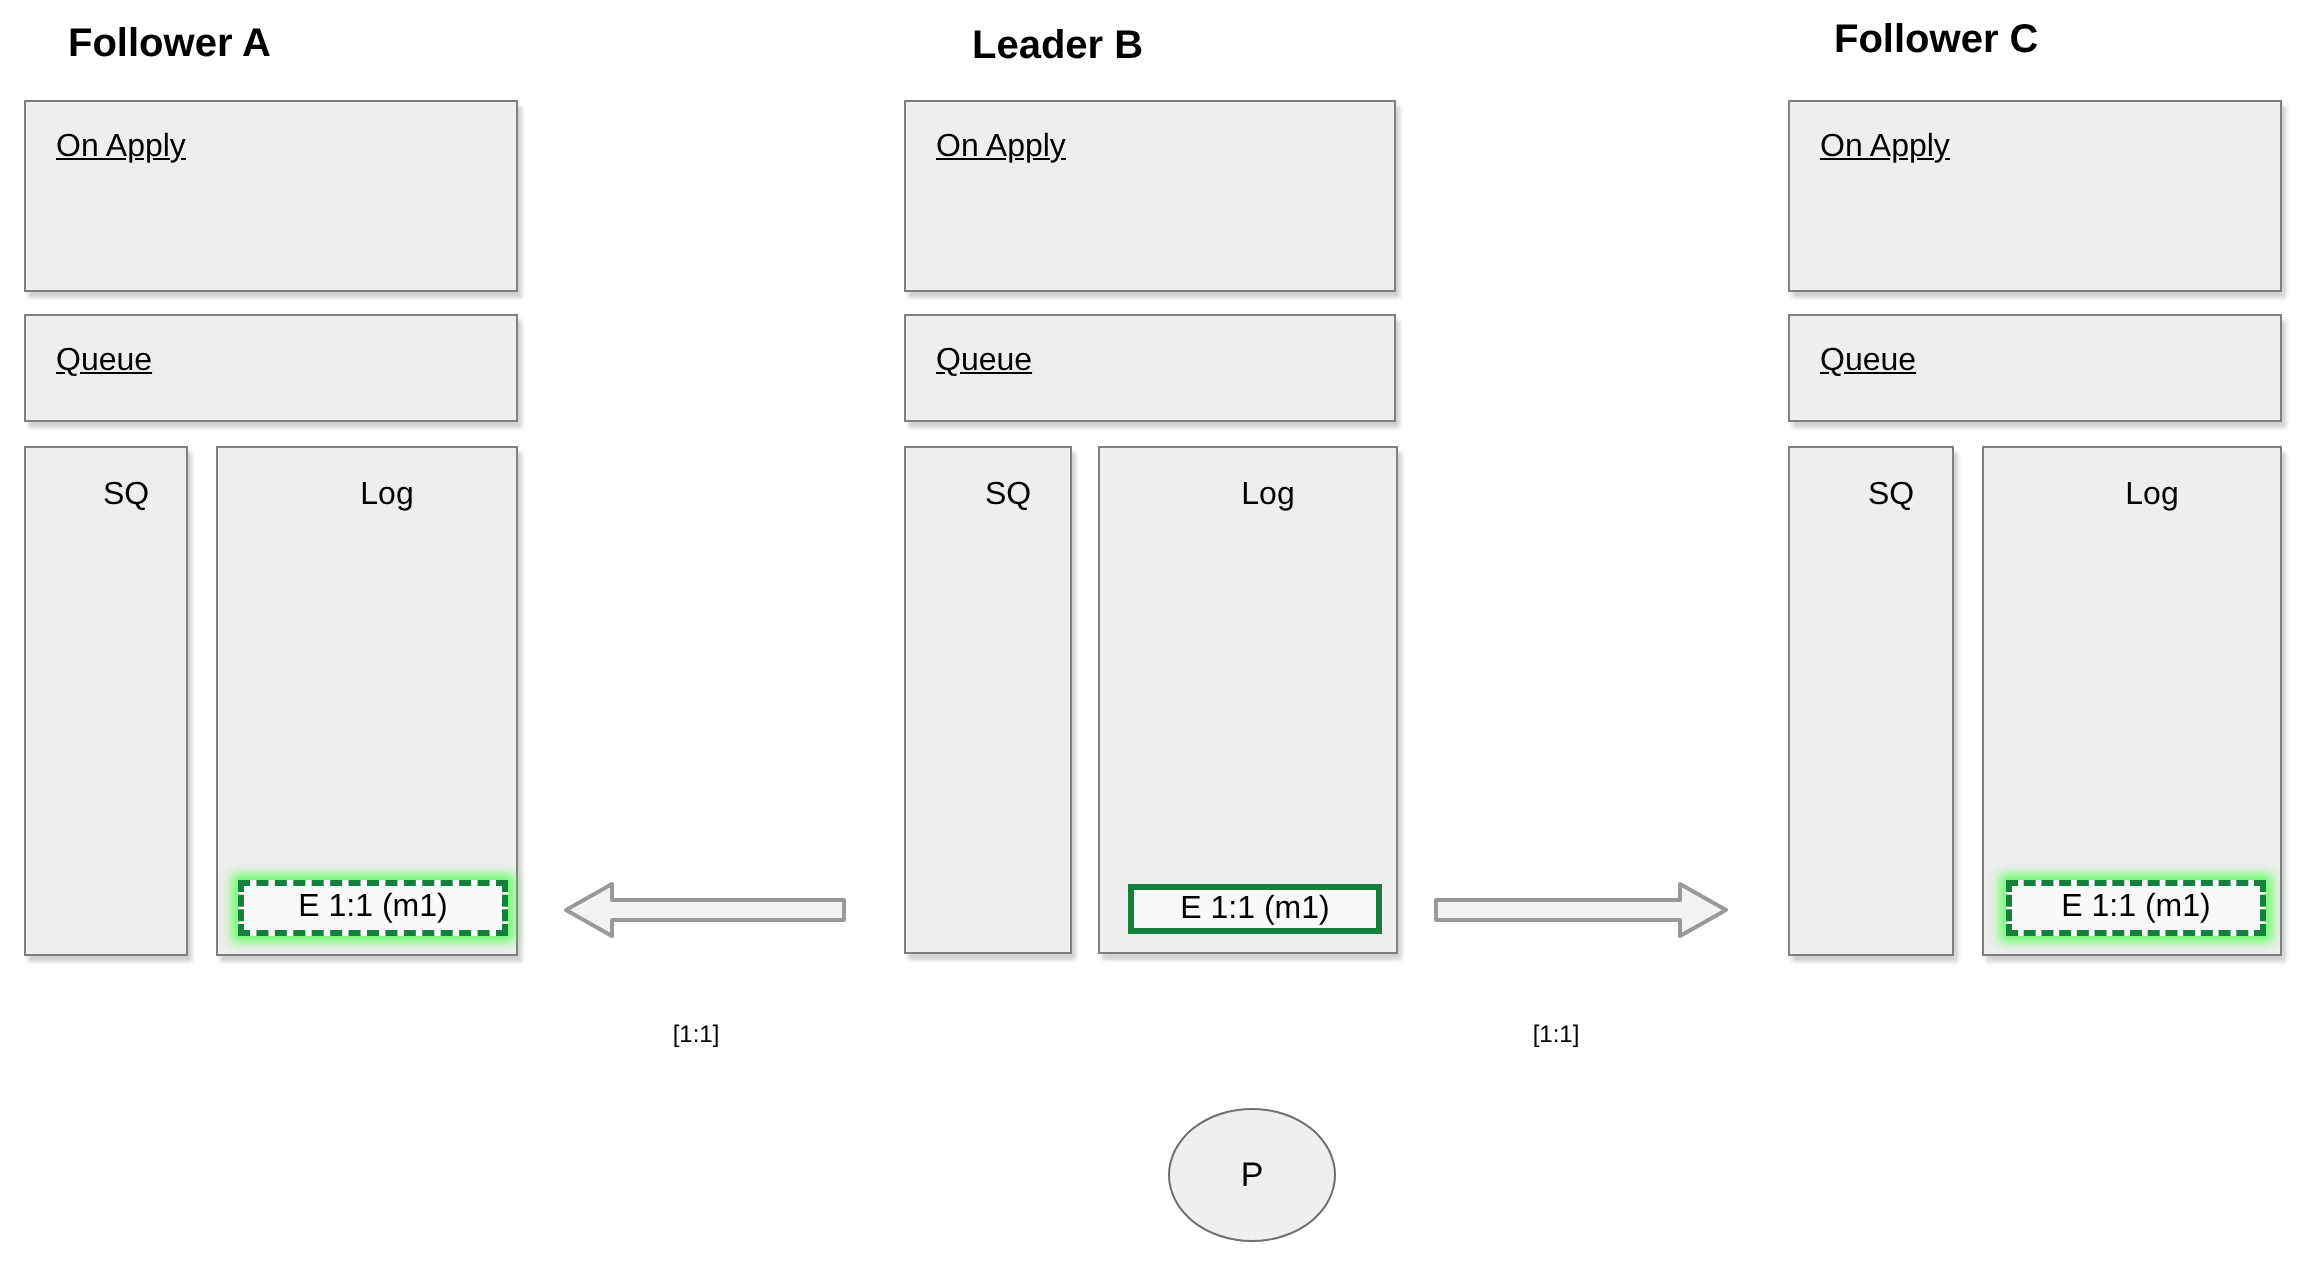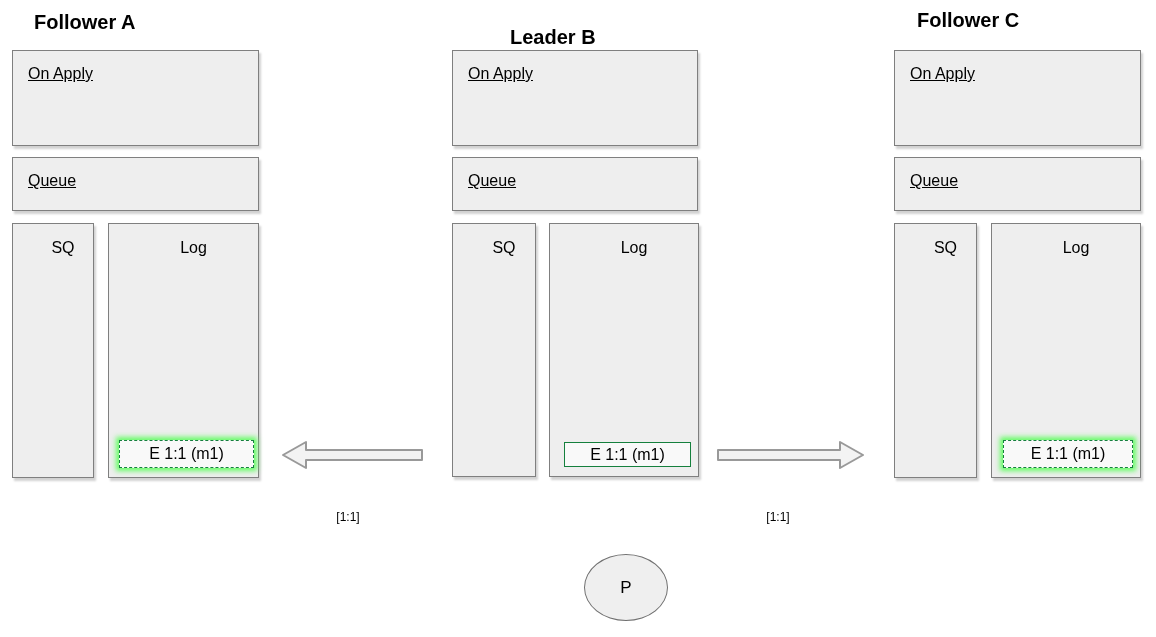--- a/index.html
+++ b/index.html
@@ -34,21 +34,21 @@
     text-decoration: underline;
   }
   .box .center-label {
     padding-top: 15px;
     text-align: center;
     margin-left: 20px;
   }
   .log-entry {
     position: absolute;
     background: #f9f9f9;
-    border: 1px solid #15803d;
+    border: 3px solid #15803d;
     font-size: 16px;
     color: #000000;
     display: flex;
     align-items: center;
     justify-content: center;
     white-space: nowrap;
   }
   .log-entry.replicated {
     border-style: dashed;
     box-shadow: 0 0 5px 3px rgba(80,255,80,0.85);
@@ -103,21 +103,21 @@
     <div class="corner-label">Queue</div>
   </div>
   <div class="box" style="left:12px; top:223px; width:82px; height:255px;">
     <div class="center-label">SQ</div>
   </div>
   <div class="box" style="left:108px; top:223px; width:151px; height:255px;">
     <div class="center-label">Log</div>
     <div class="log-entry replicated" style="left:10px; top:216px; width:135px; height:28px;">E 1:1 (m1)</div>
   </div>
 
-  <div class="node-title" style="left:510px; top:12px;margin-top:14px;">Leader B</div>
+  <div class="node-title" style="left:486px; top:12px;">Leader B</div>
   <div class="box" style="left:452px; top:50px; width:246px; height:96px;">
     <div class="corner-label">On Apply</div>
   </div>
   <div class="box" style="left:452px; top:157px; width:246px; height:54px;">
     <div class="corner-label">Queue</div>
   </div>
   <div class="box" style="left:452px; top:223px; width:84px; height:254px;">
     <div class="center-label">SQ</div>
   </div>
   <div class="box" style="left:549px; top:223px; width:150px; height:254px;">

